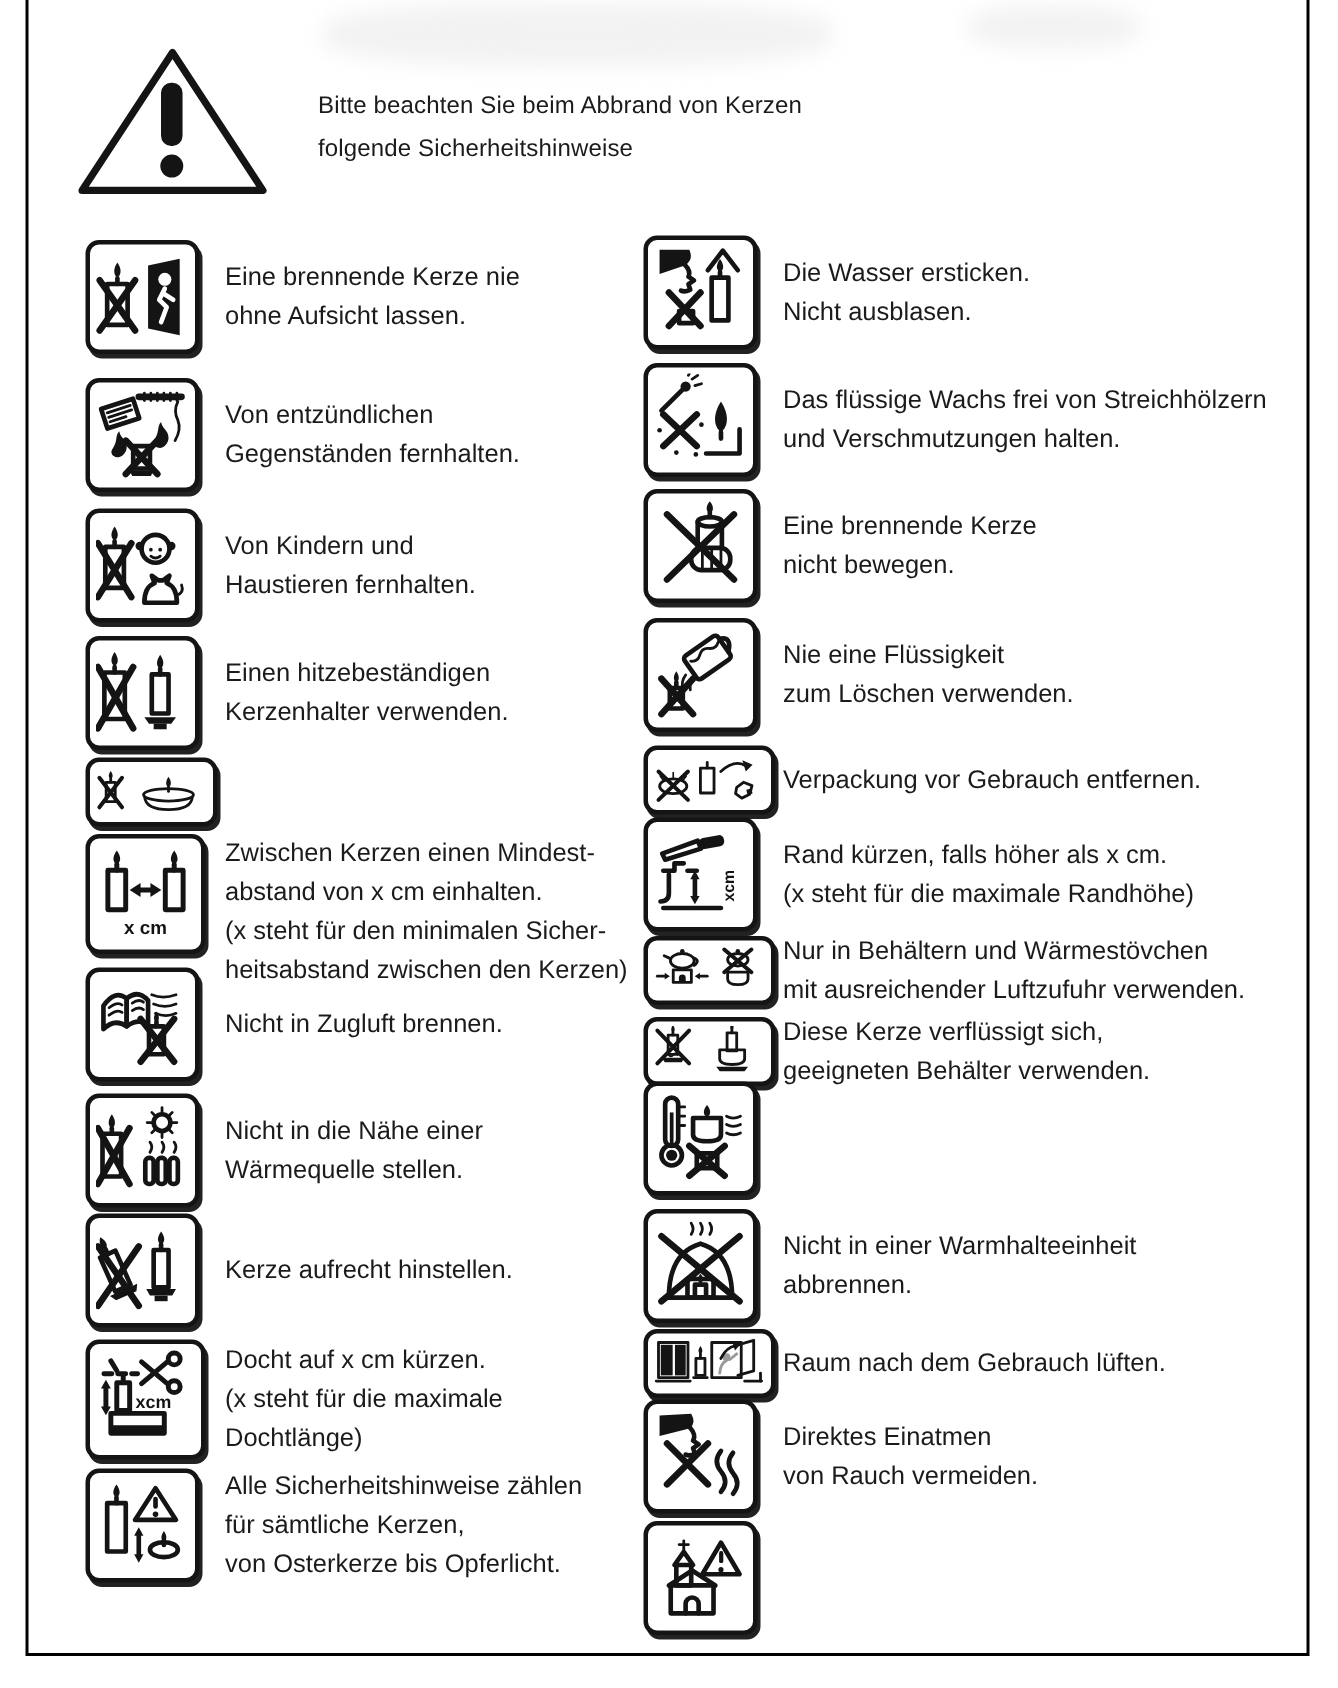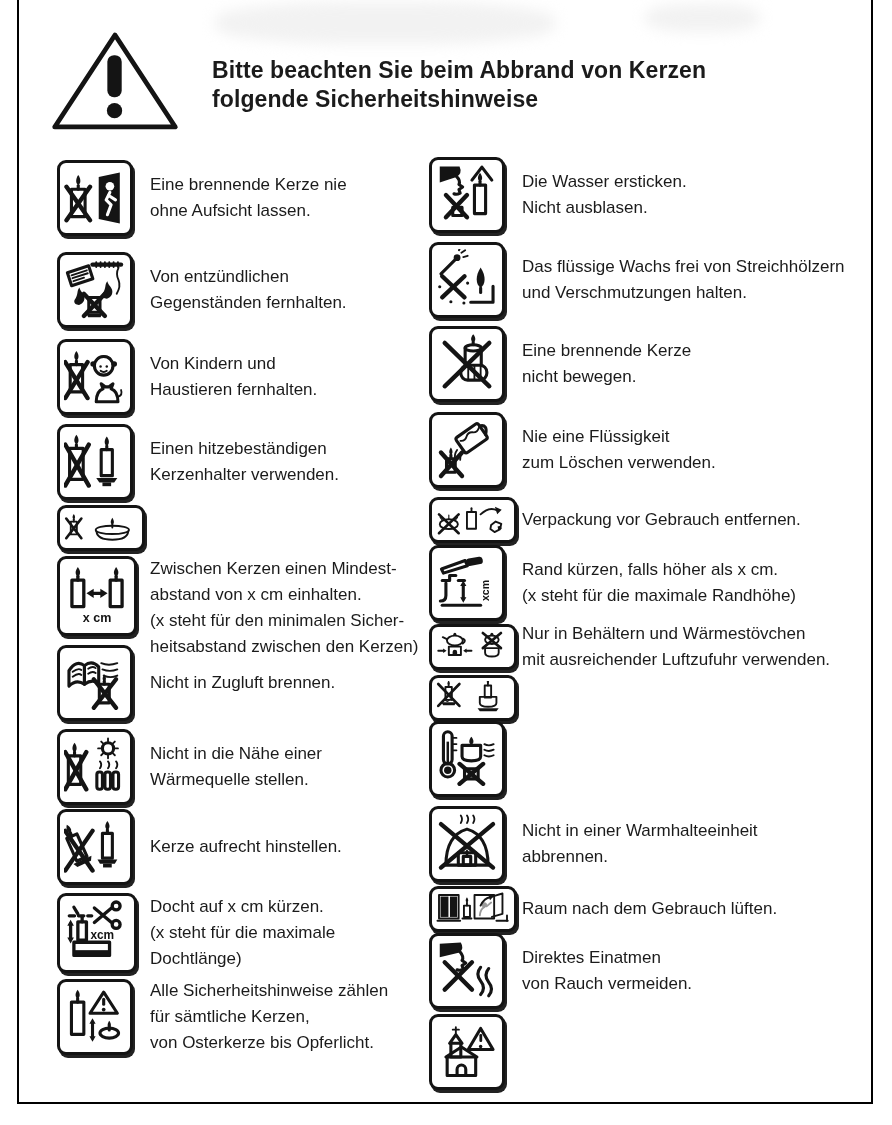--- a/index.html
+++ b/index.html
@@ -4,21 +4,21 @@
 <style>
   html,body{margin:0;padding:0;background:#fff;}
   body{width:892px;height:1125px;position:relative;overflow:hidden;
        font-family:"Liberation Sans","DejaVu Sans",sans-serif;color:#1b1b1b;}
   .frame{position:absolute;left:17px;top:-8px;width:856px;height:1112px;
          border:2px solid #000;box-sizing:border-box;}
   .artifact{position:absolute;background:#f2f2f2;filter:blur(7px);border-radius:40%;}
   .a1{left:215px;top:2px;width:340px;height:42px;}
   .a2{left:645px;top:4px;width:115px;height:28px;}
   .hdr-tri{position:absolute;left:48px;top:28px;}
-  .title{position:absolute;left:212px;top:56px;font-size:23px;font-weight:bold;
+  .title{position:absolute;left:212px;top:56px;font-size:16px;font-weight:normal;
          line-height:29px;white-space:pre-line;letter-spacing:.1px;}
   .row{position:absolute;display:flex;align-items:center;}
   .row.tstart{align-items:flex-start;}
   .iwrap{width:93px;flex:none;display:flex;align-items:center;}
   .ib{background:#fff;border:3px solid #141414;border-radius:9px;
       box-shadow:2px 3px 0 #222;display:flex;align-items:center;justify-content:center;
       flex:none;}
   .sq{width:70px;height:70px;}
   .sq2{width:74px;height:74px;}
   .wd{width:82px;height:40px;}
@@ -463,20 +463,22 @@
       <line class="x" x1="8" y1="8" x2="64" y2="66" stroke-width="8"></line>
       <line class="x" x1="64" y1="8" x2="8" y2="66" stroke-width="8"></line>
       <rect x="131" y="12" width="17" height="32" stroke-width="5"></rect>
       <line x1="139.5" y1="5" x2="139.5" y2="12" stroke-width="5"></line>
       <path class="f" d="M139.5,-6 C144,1 143,5 139.5,7 C136,5 135,1 139.5,-6 Z"></path>
       <path d="M118,42 h44 v16 q0,10 -22,10 t-22,-10 Z" stroke-width="5"></path>
       <path class="f" d="M112,72 h56 l-6,8 h-44 Z"></path>
     </svg>
   </div>
     </div>
+  <div class="txt">Diese Kerze verflüssigt sich,
+geeigneten Behälter verwenden.</div>
 </div>
 
 <div class="row" style="left:429px;top:721px;width:450px">
   <div class="iwrap">
       <div class="ib sq">
     <svg class="ic" width="62" height="62" viewBox="0 0 100 100">
       <rect x="12" y="6" width="14" height="52" rx="7" stroke-width="4"></rect>
       <rect class="f" x="17" y="22" width="4" height="36"></rect>
       <circle cx="19" cy="68" r="11" stroke-width="4"></circle>
           <circle class="f" cx="19" cy="68" r="6"></circle>

